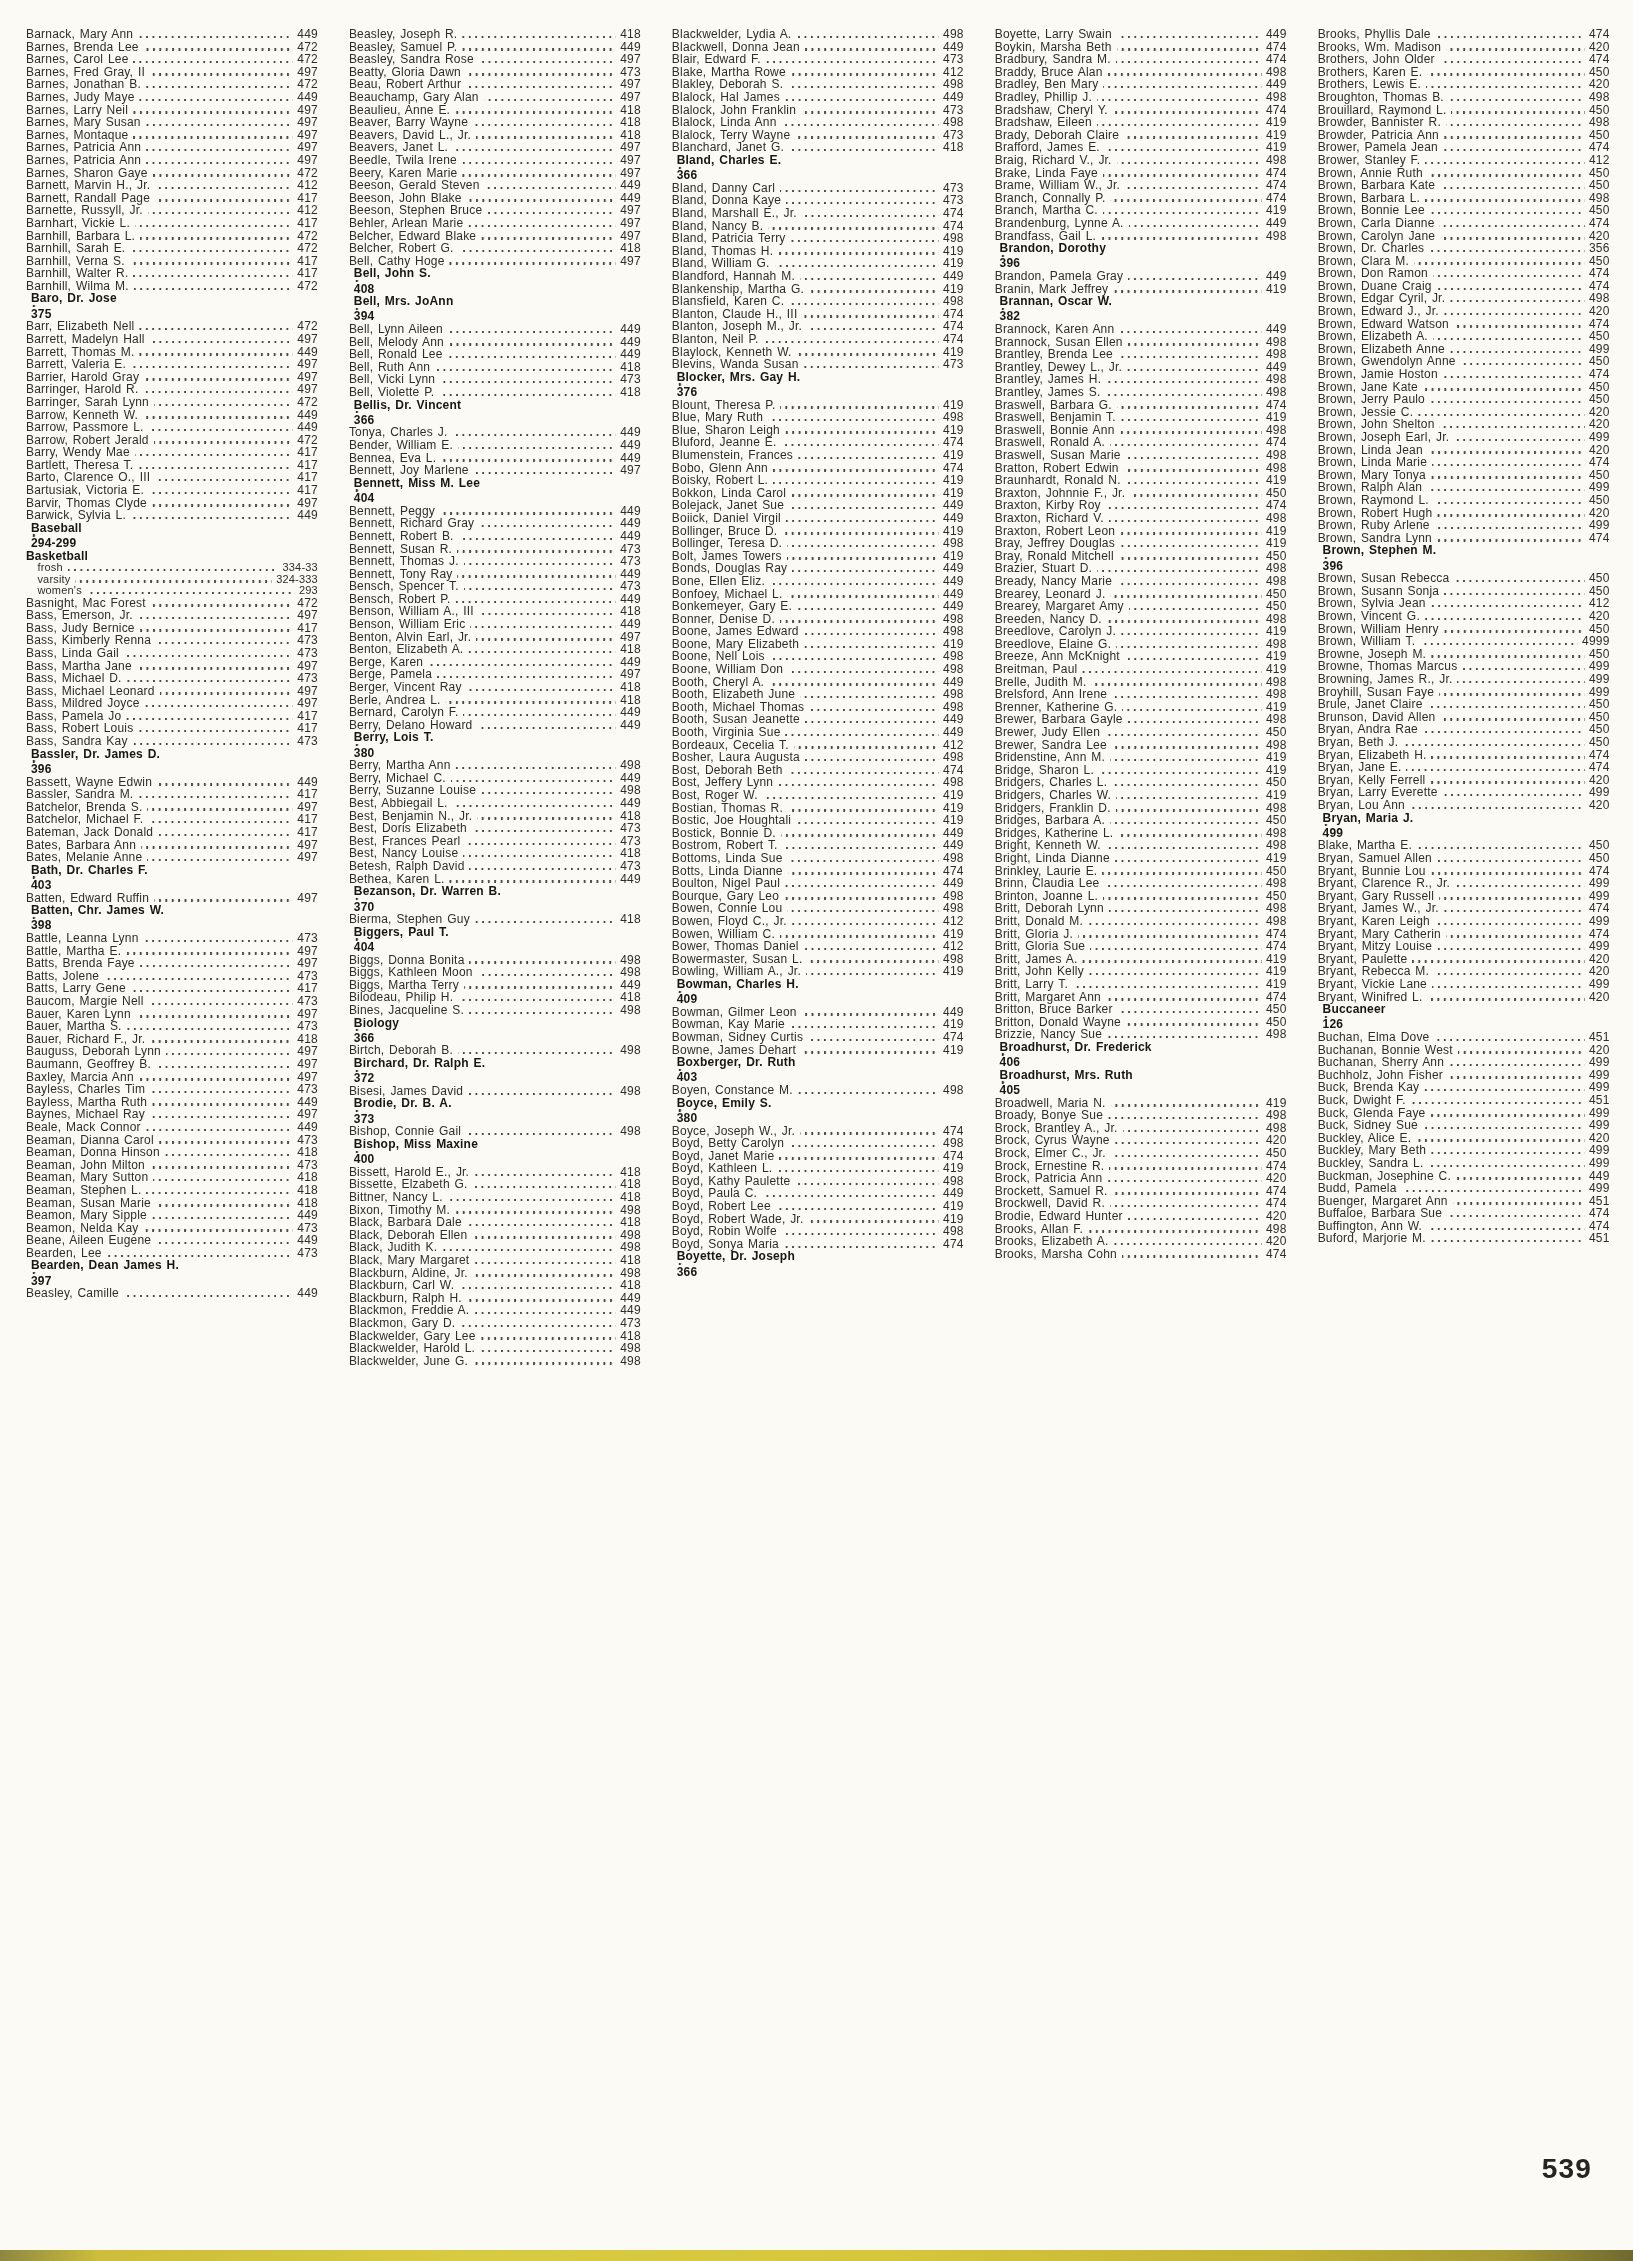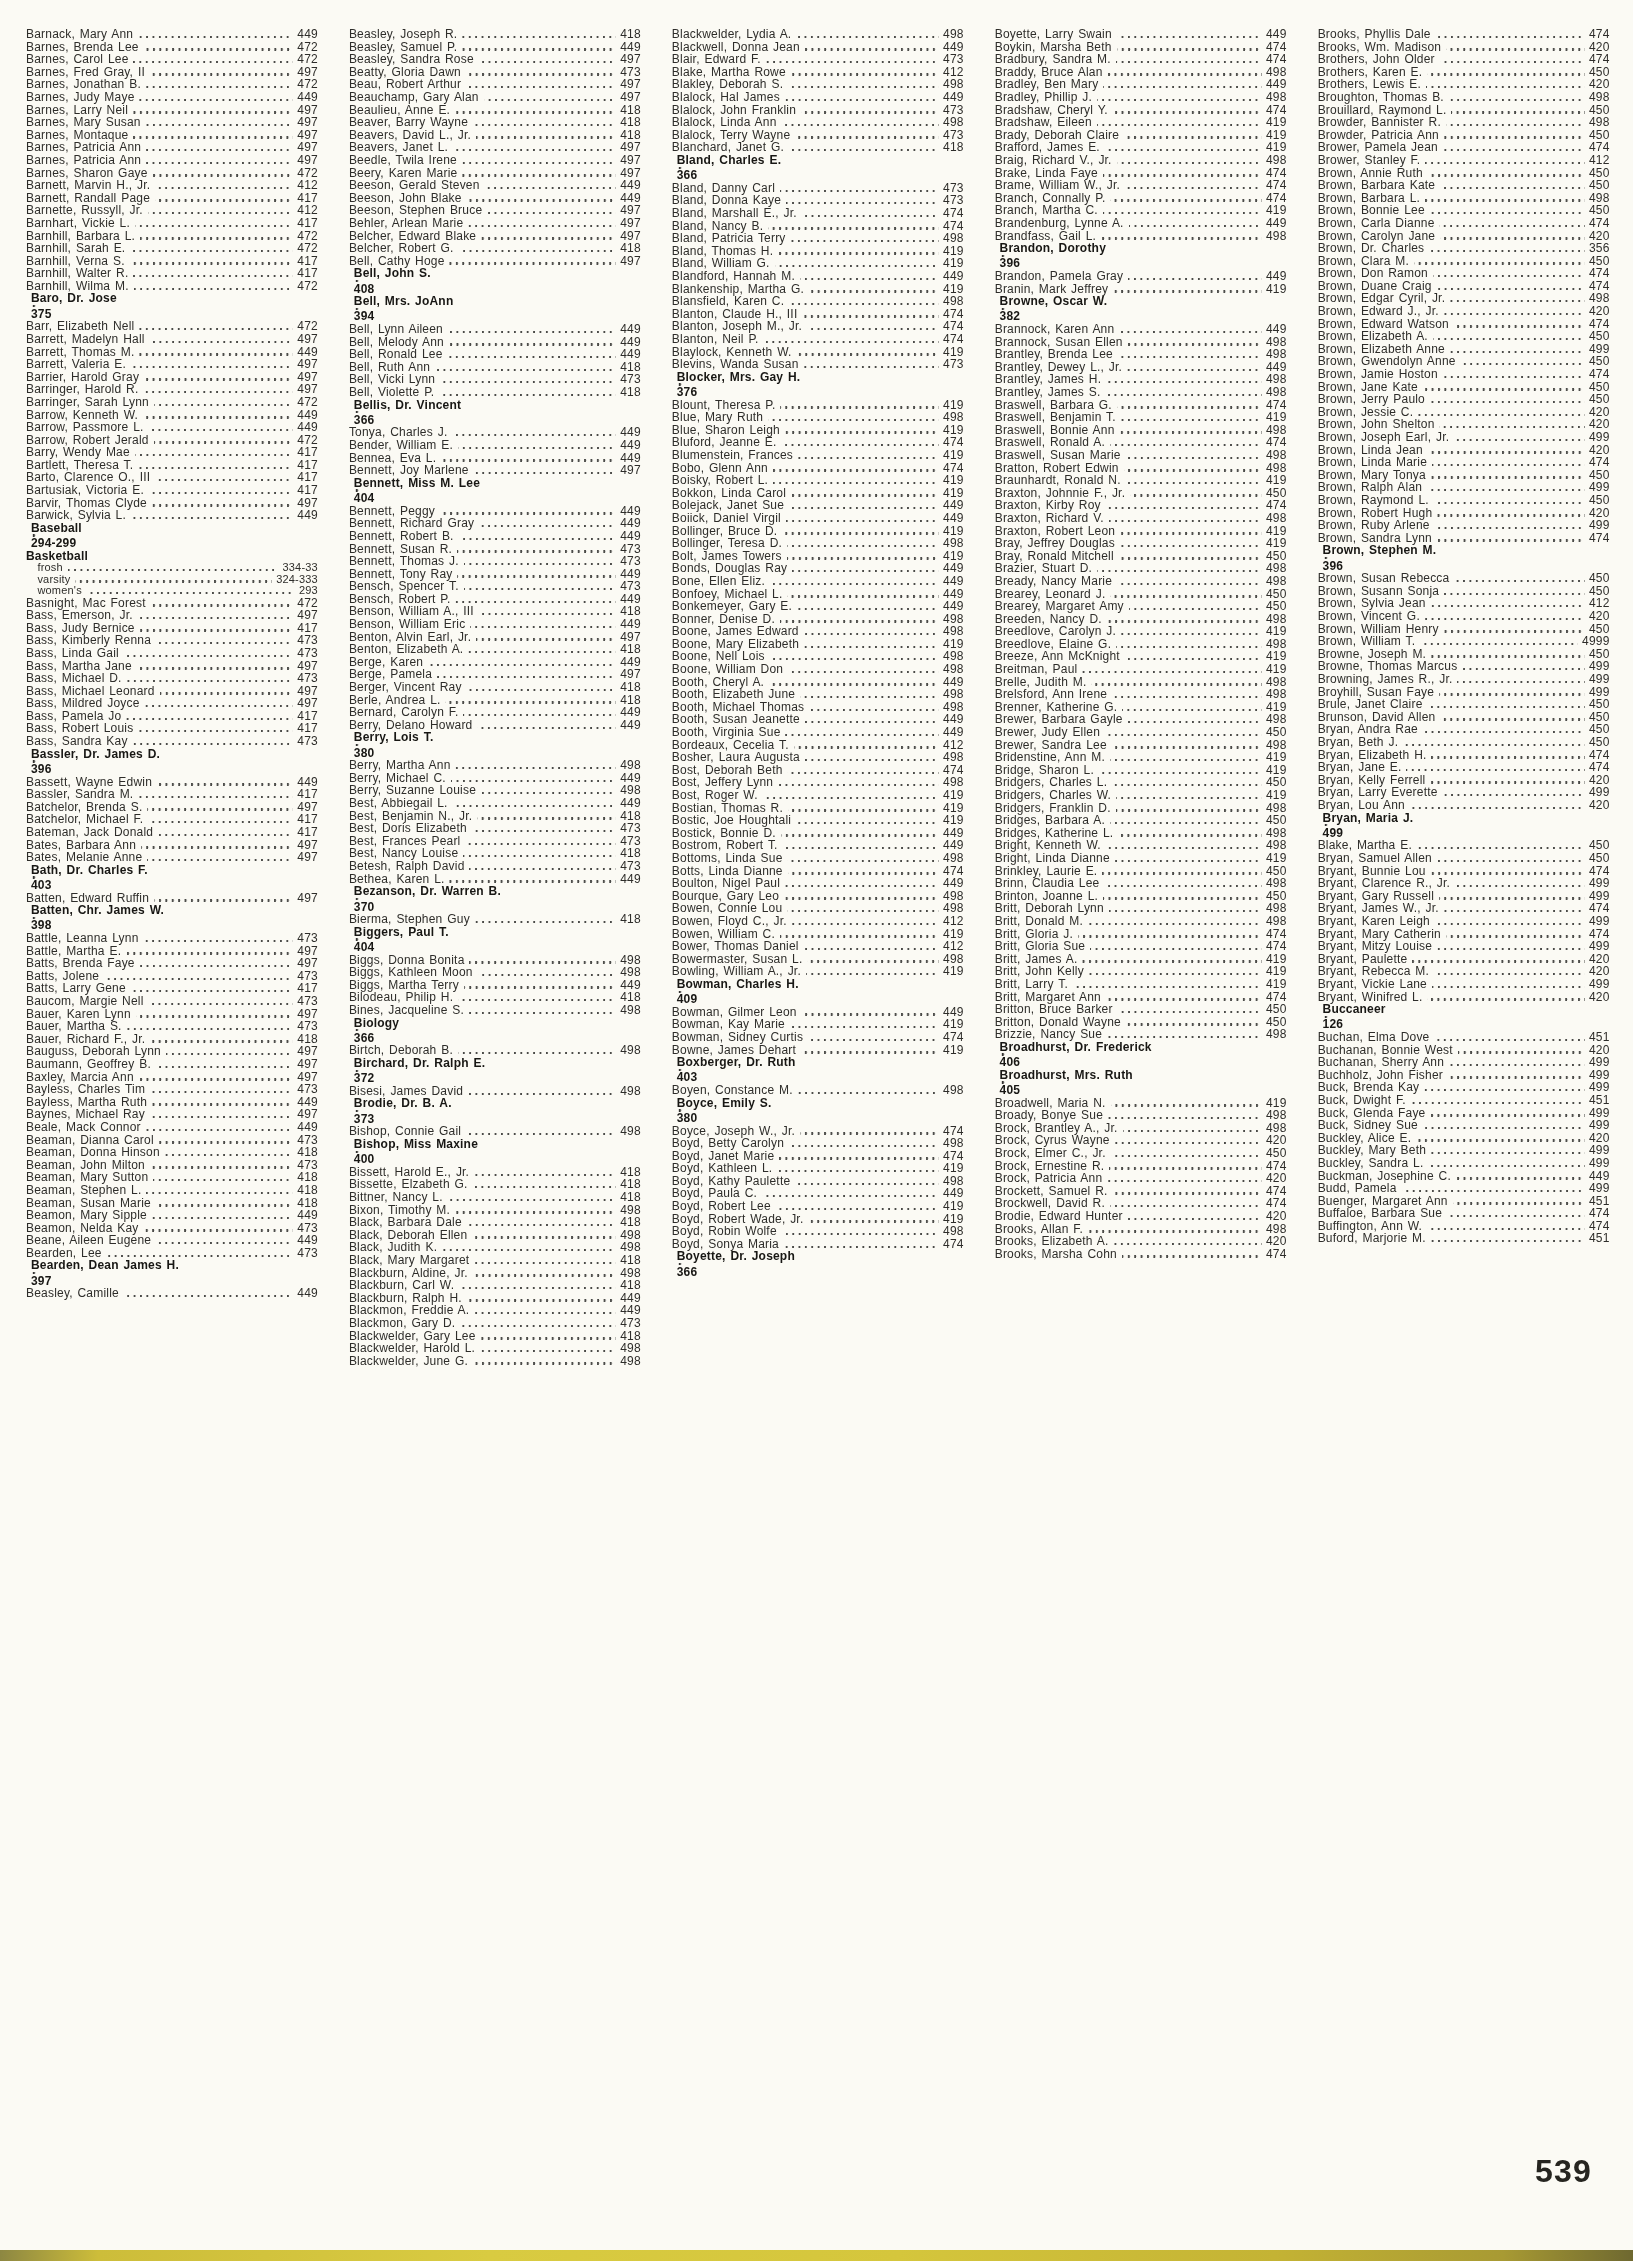--- a/index.html
+++ b/index.html
@@ -40,21 +40,21 @@
     background-position: 100% 100%;
   }
   .entry .pg { flex: 0 0 auto; }
   .entry.bold, .entry.header { font-weight: 700; color: #181714; flex-direction: column; }
   .entry.bold .dots { background-image: radial-gradient(circle at 1.1px 1.1px, #333230 1.1px, rgba(0,0,0,0) 1.4px); }
   .entry.sub { padding-left: 11.4px; font-size: 11px; line-height: 11.4px; text-align: right; }
   .page-number {
     position: absolute;
     top: 2153px;
     right: 42px;
-    font-size: 32px;
+    font-size: 28px;
     font-weight: 700;
     letter-spacing: 1.2px;
     color: #262520;
   }
   .edge-strip {
     position: absolute;
     left: 0; right: 0; bottom: 0;
     height: 10.6px;
     background: linear-gradient(90deg,
       #8d8742 0%, #cdbd3a 6%, #d9cb41 30%, #d5c63c 55%,
@@ -1560,21 +1560,21 @@
           <span class="nm">Brandon, Pamela Gray</span>
           <span class="dots"></span>
           <span class="pg">449</span>
         </div>
         <div class="entry">
           <span class="nm">Branin, Mark Jeffrey</span>
           <span class="dots"></span>
           <span class="pg">419</span>
         </div>
         <div class="entry bold">
-          <span class="nm">Browne, Oscar W.</span>
+          <span class="nm">Brannan, Oscar W.</span>
           <span class="dots"></span>
           <span class="pg">382</span>
         </div>
         <div class="entry">
           <span class="nm">Brannock, Karen Ann</span>
           <span class="dots"></span>
           <span class="pg">449</span>
         </div>
         <div class="entry">
           <span class="nm">Brannock, Susan Ellen</span>

